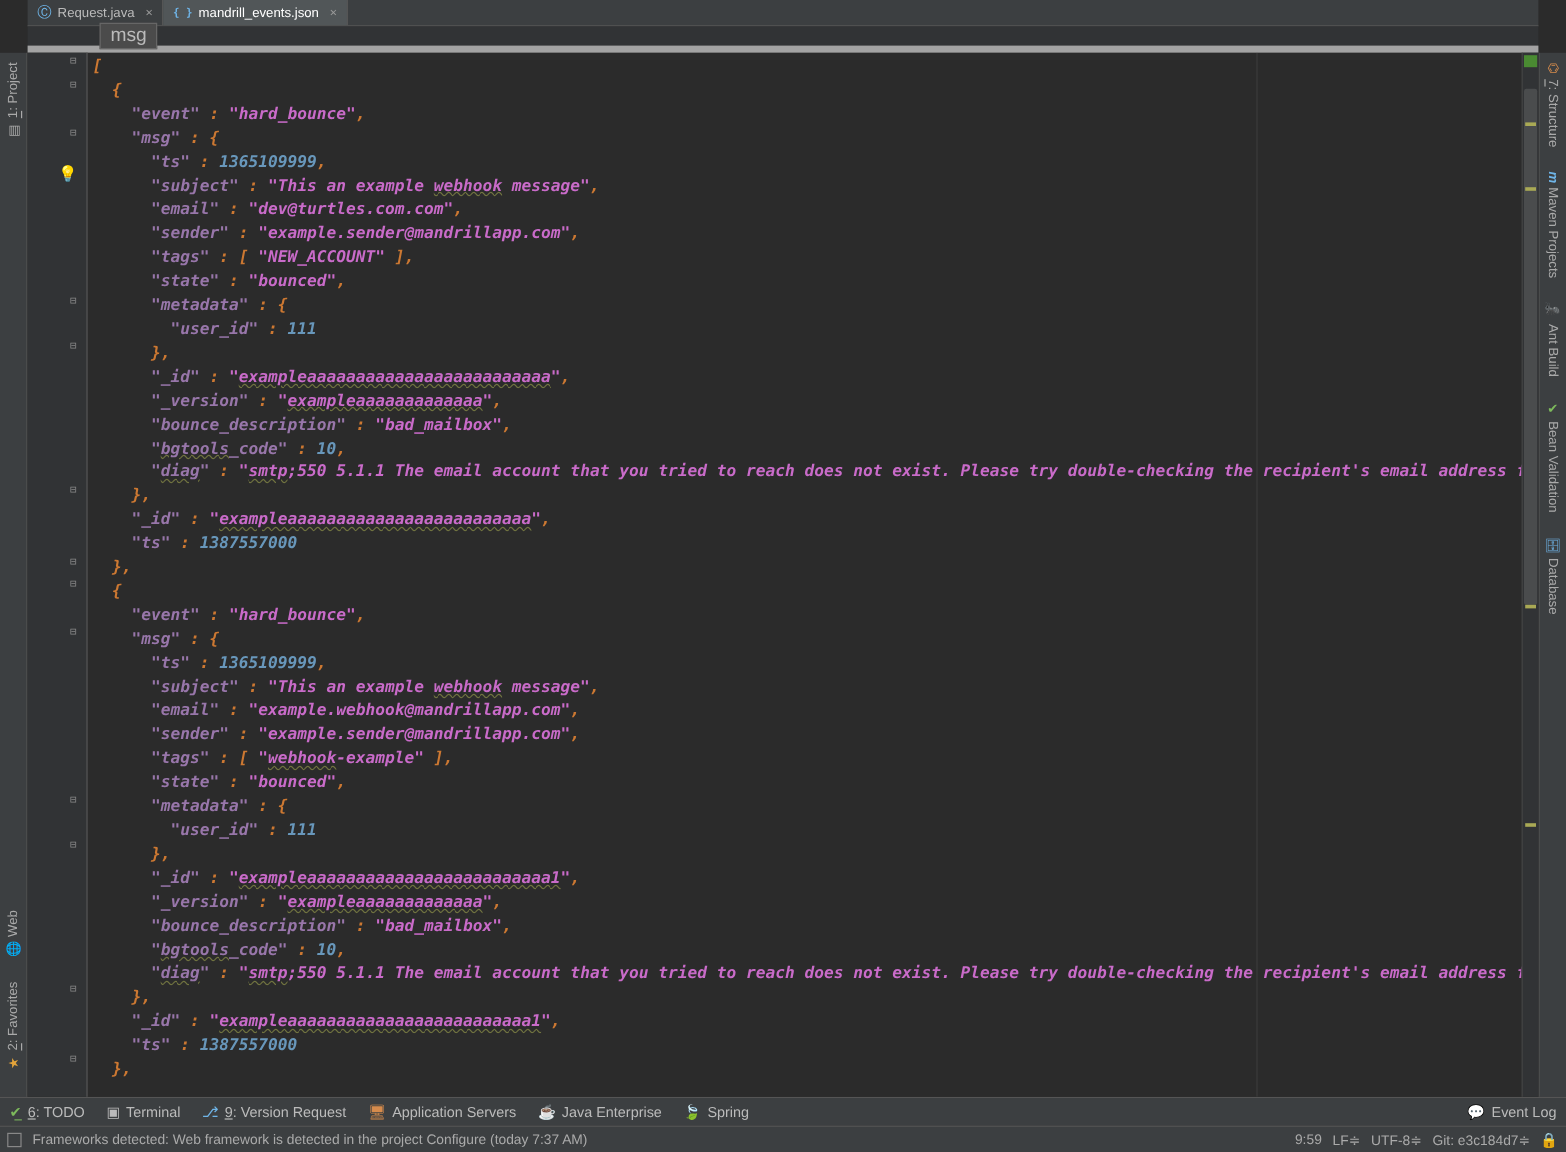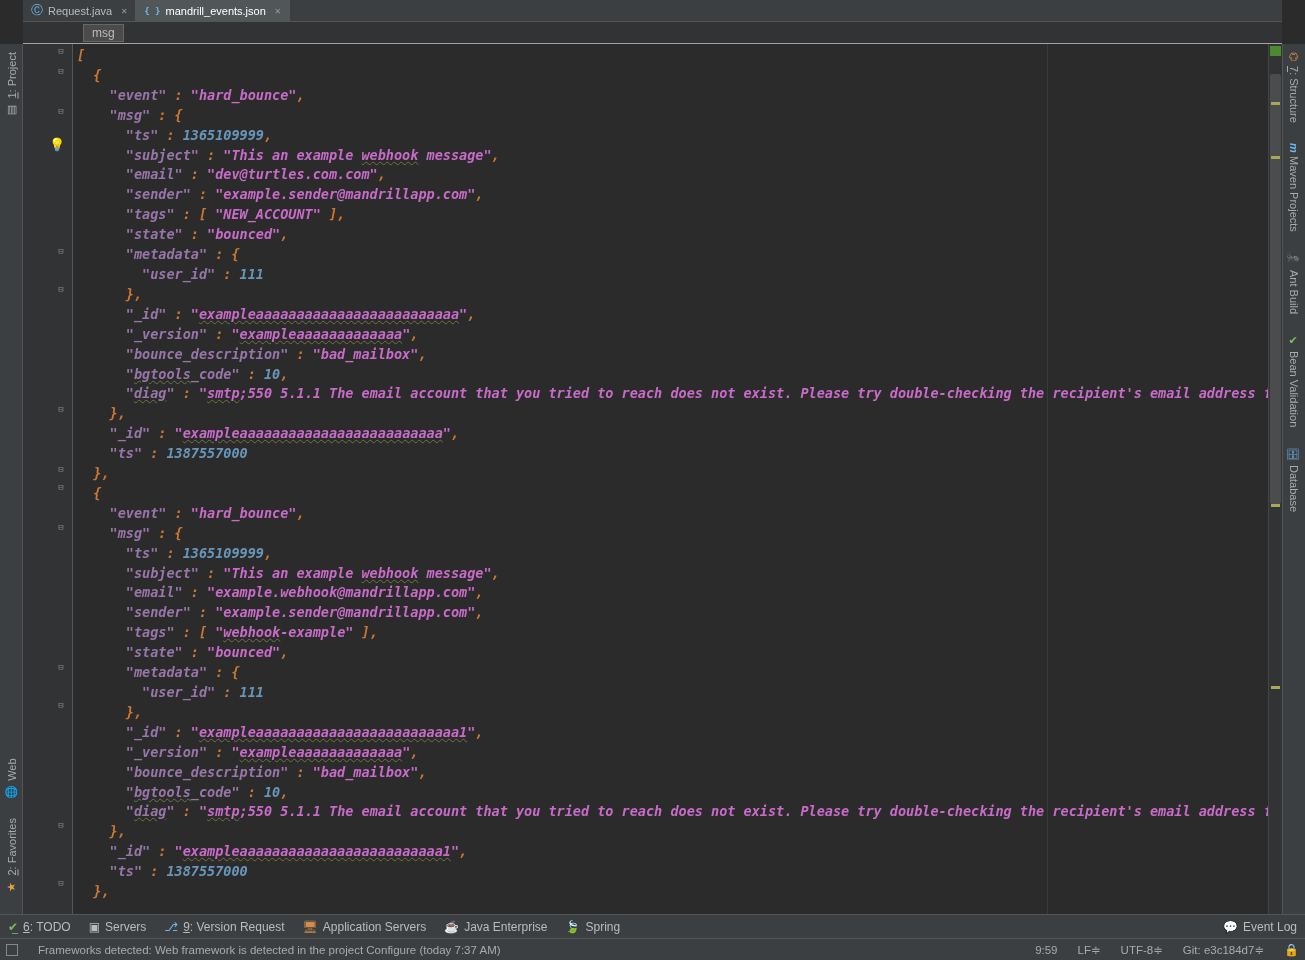--- a/index.html
+++ b/index.html
@@ -45,23 +45,23 @@
 
   
   .breadcrumb {
     height: 22px;
     background: #313335;
     display: flex;
     align-items: center;
     padding-left: 60px;
     margin-left: 23px;
     margin-right: 23px;
-    border-bottom: 1px solid #a3a3a3;
+    border-bottom: 6px solid #a3a3a3;
     font-family: sans-serif;
-    font-size: 12px;
+    font-size: 16px;
   }
   .breadcrumb .crumb {
     background: #4b4b4b;
     padding: 1px 8px;
     border: 1px solid #666;
     color: #bbb;
   }
 
   
   .middle {
@@ -228,21 +228,21 @@
   .bottom-tools .spacer-flex { flex: 1; }
 
   
   .statusbar {
     height: 22px;
     background: #3c3f41;
     border-top: 1px solid #555;
     display: flex;
     align-items: center;
     padding: 0 6px;
-    gap: 20px;
+    gap: 9px;
     font-family: sans-serif;
     font-size: 11.5px;
     color: #aaa;
   }
   .statusbar .spacer-flex { flex: 1; }
   .statusbar .sq {
     width: 12px; height: 12px; border: 1px solid #888;
   }
   .statusbar .lock { font-size: 12px; }
   .mnemonic { text-decoration: underline; }
@@ -386,21 +386,21 @@
 
 </div>
 
 <div class="bottom-tools">
   <div class="btool">
     <span style="color:#7dba5c;">✔̲</span>
     <span><span class="mnemonic">6</span>: <span>TODO</span></span>
   </div>
   <div class="btool">
     <span>▣</span>
-    <span>Servers</span>
+    <span>Terminal</span>
   </div>
   <div class="btool">
     <span style="color:#6fb5e8;">⎇</span>
     <span><span class="mnemonic">9</span>: <span>Version Request</span></span>
   </div>
   <div class="btool">
     <span style="color:#d68b4c;">🖥</span>
     <span>Application Servers</span>
   </div>
   <div class="btool">

